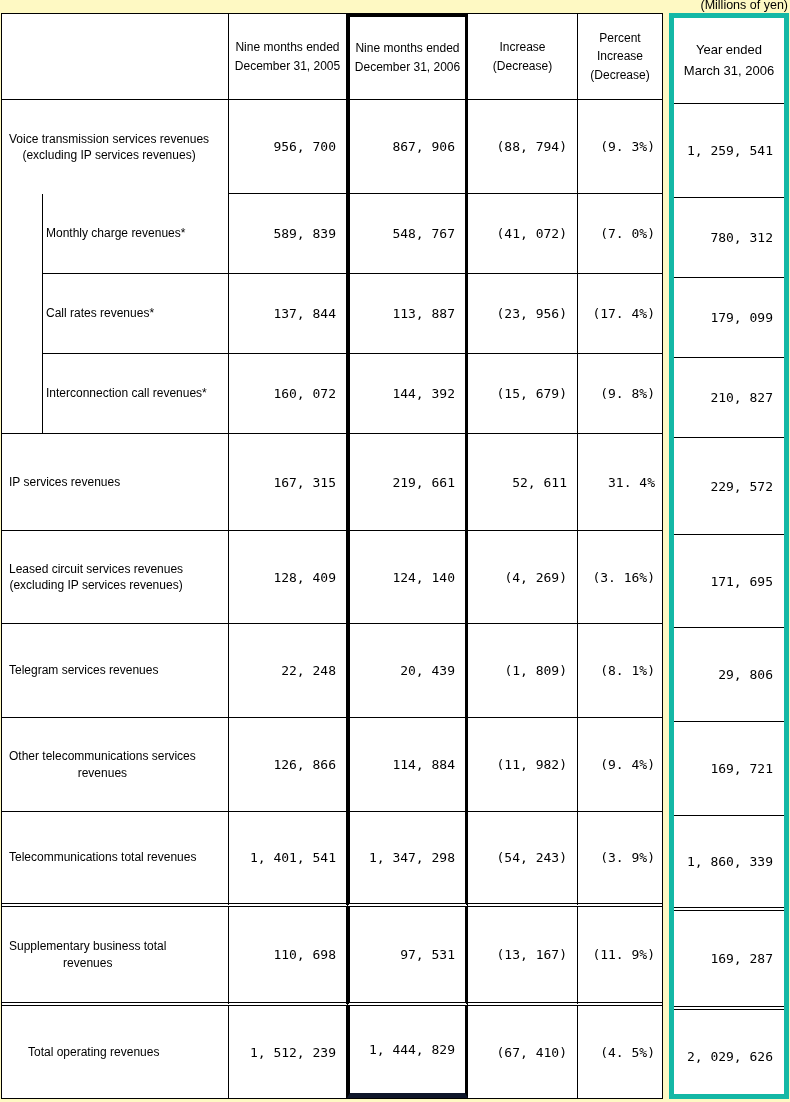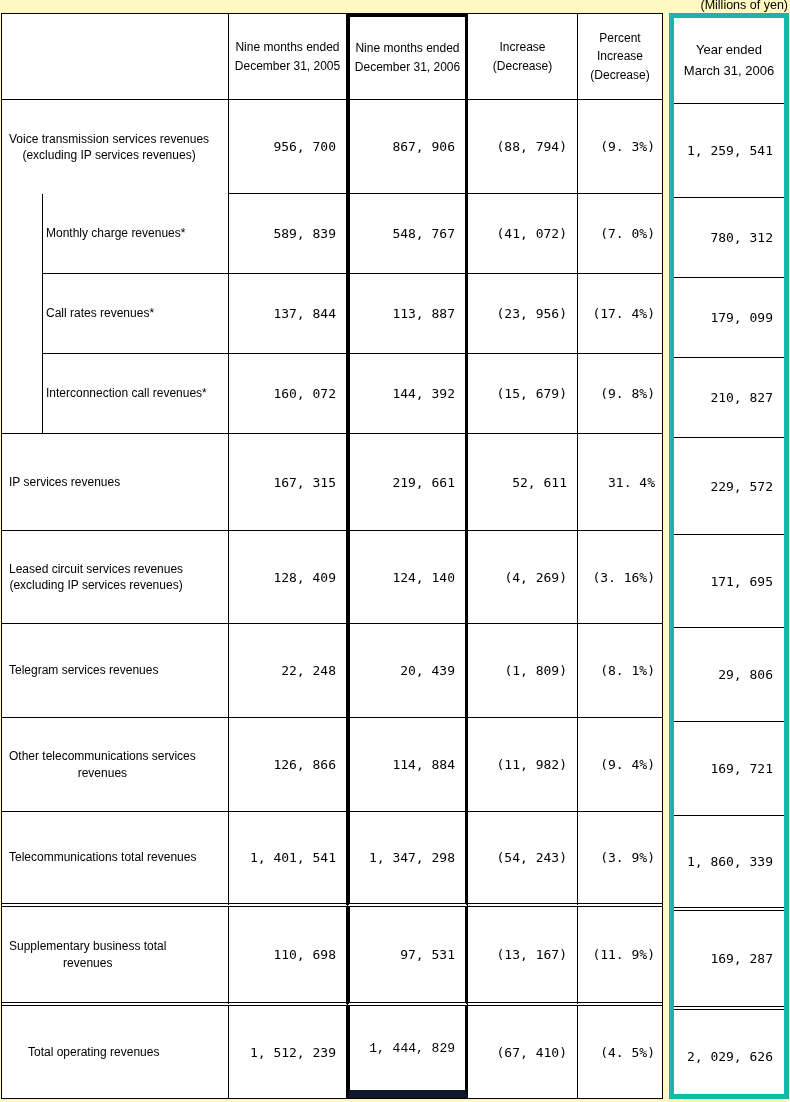--- a/index.html
+++ b/index.html
@@ -52,21 +52,21 @@
   }
   
   .rh .cell{border-bottom:1px solid #000;}
   .rh .c-2006{border-top:3px solid #000;}
   
   .nb{border-bottom:none !important;}
   
   .dbl .cell, .dbl.ycell{border-bottom:4px double #000 !important;}
   
   .rlast .cell{border-bottom:none;}
-  .rlast .c-2006{border-bottom:8px solid #0f172a;font-family:Liberation Mono, monospace;}
+  .rlast .c-2006{border-bottom:5px solid #0f172a;}
   .rlast .c-label{padding-left:26px;}
   
   .ycell{
     box-sizing:border-box;display:flex;align-items:center;justify-content:flex-end;
     border-bottom:1px solid #000;width:100%;
     font-family:"DejaVu Sans Mono",monospace;font-size:13px;padding-right:11px;
     white-space:pre;overflow:hidden;
   }
   .ycell.hdr{
     justify-content:center;padding-right:0;

